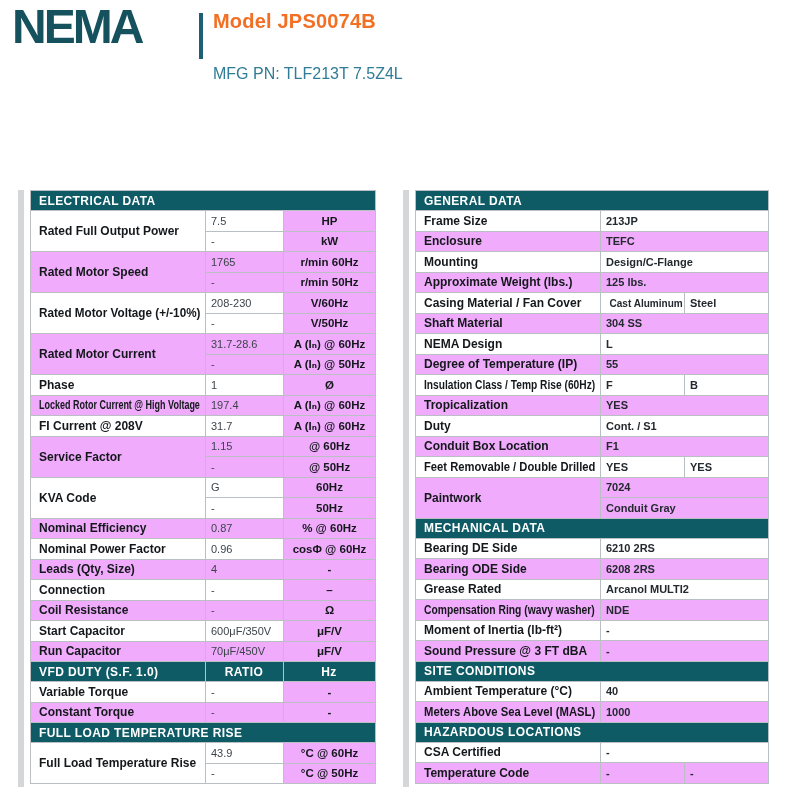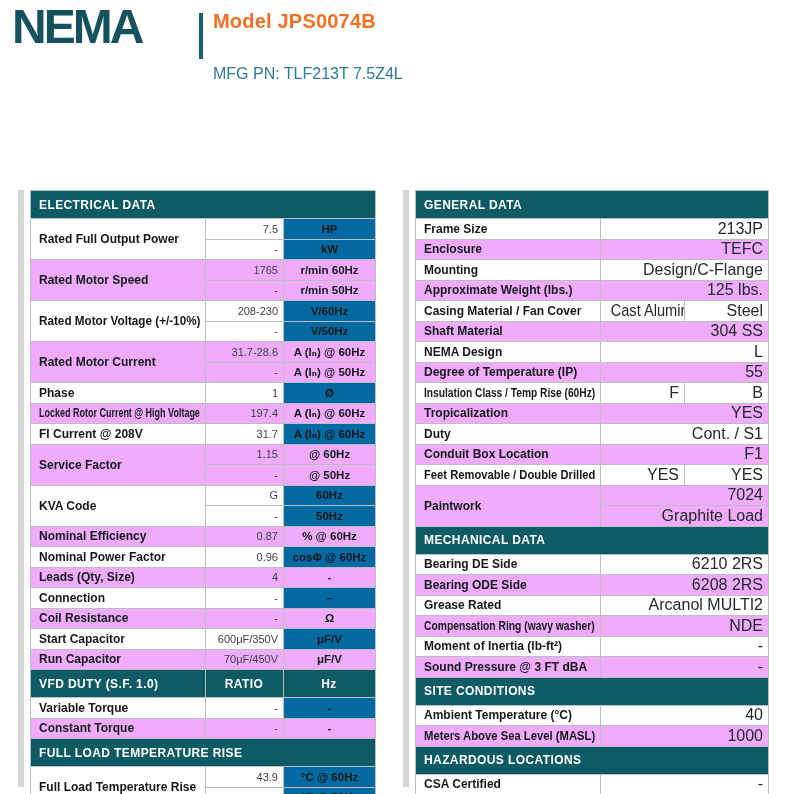--- a/index.html
+++ b/index.html
@@ -26,30 +26,30 @@
   
   .strip { position:absolute; top:190px; width:6px; height:597px; background:#d4d6d7; }
   .strip.l { left:18px; } .strip.r { left:403px; }
   
   .tblwrap { position:absolute; top:190px; }
   .tblwrap.left { left:30px; width:345px; }
   .tblwrap.right { left:415px; width:353px; }
   table { border-collapse:collapse; table-layout:fixed; width:100%; }
   td { border:1px solid #b9bfc3; padding:0 5px; overflow:hidden; }
   tr.data { height:20.5px; }
-  tr.secrow { height:28px;border-radius:7px; }
+  tr.secrow { height:20px;border-radius:7px; }
   td.sec {
     background:#0e5b66; color:#ffffff; font-weight:bold; font-size:12px;
     letter-spacing:0.4px; padding-left:8px; text-align:left;
   }
   td.sec.c { text-align:center; padding-left:4px; }
   td.lbl { text-align:left; font-weight:bold; font-size:12px; color:#14181b; padding-left:8px; background:#fff; }
-  td.val { text-align:right; font-size:11px; color:#3c444a; background:#fff; }
-  td.unit { text-align:center; font-size:11.5px; font-weight:bold; color:#14181b; background:#0369a1; }
-  td.rval { text-align:right; font-size:16px; font-weight:normal; color:#23292e; background:#fff; }
+  td.val { text-align:left; font-size:11px; color:#3c444a; background:#fff; }
+  td.unit { text-align:center; font-size:11.5px; font-weight:bold; color:#14181b; background:#f0abfc; }
+  td.rval { text-align:left; font-size:11px; font-weight:bold; color:#23292e; background:#fff; }
   td.stripe { background:#f0abfc; }
   .fit { display:inline-block; white-space:nowrap; }
 </style>
 </head>
 <body>
 
 <div class="logo">NEMA</div>
 <div class="hdr-sep"></div>
 <div class="model-title">Model JPS0074B</div>
 <div class="mfg-pn">MFG PN: TLF213T 7.5Z4L</div>
@@ -266,21 +266,21 @@
         <tr class="data">
           <td class="lbl" rowspan="1"><span class="fit" style="transform: scaleX(0.934426); transform-origin: left center;">Feet Removable / Double Drilled</span></td>
           <td class="rval"><span class="fit">YES</span></td>
           <td class="rval"><span class="fit">YES</span></td>
         </tr>
         <tr class="data">
           <td class="lbl stripe" rowspan="2"><span class="fit">Paintwork</span></td>
           <td class="rval stripe" colspan="2"><span class="fit">7024</span></td>
         </tr>
         <tr class="data">
-          <td class="rval stripe" colspan="2"><span class="fit">Graphite Load</span></td>
+          <td class="rval stripe" colspan="2"><span class="fit">Conduit Gray</span></td>
         </tr>
         <tr class="secrow">
           <td class="sec" colspan="3"><span class="fit">MECHANICAL DATA</span></td>
         </tr>
         <tr class="data">
           <td class="lbl" rowspan="1"><span class="fit">Bearing DE Side</span></td>
           <td class="rval" colspan="2"><span class="fit">6210 2RS</span></td>
         </tr>
         <tr class="data">
           <td class="lbl stripe" rowspan="1"><span class="fit">Bearing ODE Side</span></td>

